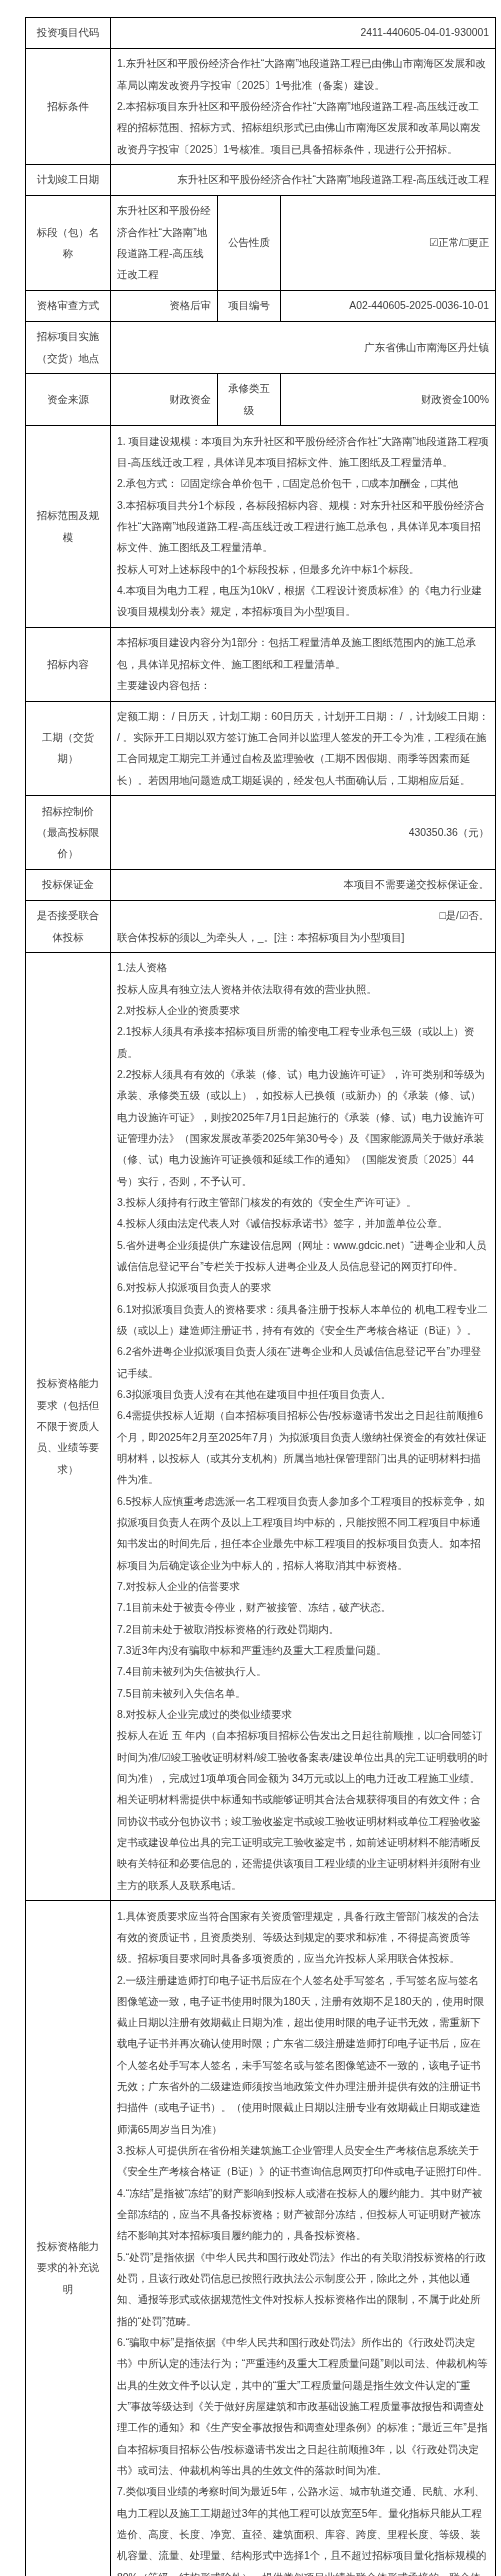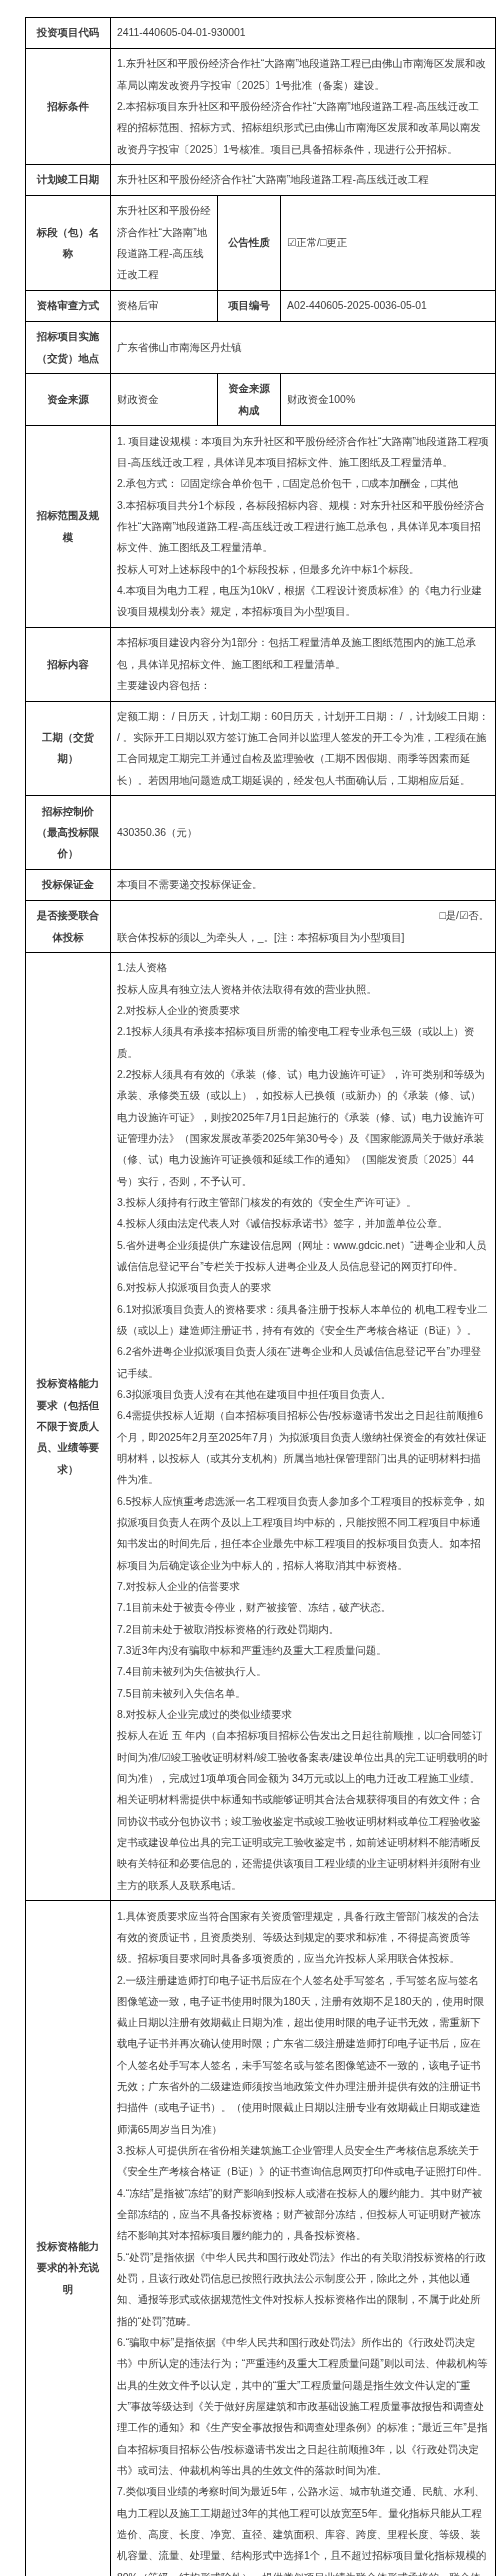--- a/index.html
+++ b/index.html
@@ -18,22 +18,22 @@
   }
   .doc-table td{
     border:0.6px solid #000;
     padding:4.3px 6px;
     font-size:10.4px;
     line-height:2.05;
     vertical-align:middle;
     word-break:break-all;
     overflow-wrap:break-word;
   }
-  .lbl{text-align:center;padding:4.3px 3px;font-weight:bold;}
-  .ctr{text-align:left;}
+  .lbl{text-align:center;padding:4.3px 3px;}
+  .ctr{text-align:right;}
   .lft{text-align:left;}
   .pre{white-space:pre-line;}
   .subnote{display:block;}
 </style>
 </head>
 <body>
 
 <table class="doc-table">
   <colgroup>
     <col style="width:85px">
@@ -65,32 +65,32 @@
     <td class="lbl">标段（包）名称</td>
     <td class="lft">东升社区和平股份经济合作社“大路南”地段道路工程-高压线迁改工程</td>
     <td class="lbl">公告性质</td>
     <td class="ctr" colspan="2">☑正常/□更正</td>
   </tr>
 
   <tr>
     <td class="lbl">资格审查方式</td>
     <td class="ctr">资格后审</td>
     <td class="lbl">项目编号</td>
-    <td class="ctr" colspan="2">A02-440605-2025-0036-05-01</td>
+    <td class="ctr" colspan="2">A02-440605-2025-0036-10-01</td>
   </tr>
 
   <tr>
     <td class="lbl">招标项目实施（交货）地点</td>
     <td class="ctr" colspan="4">广东省佛山市南海区丹灶镇</td>
   </tr>
 
   <tr>
     <td class="lbl">资金来源</td>
     <td class="ctr">财政资金</td>
-    <td class="lbl">资金来源构成</td>
+    <td class="lbl">承修类五级</td>
     <td class="ctr" colspan="2">财政资金100%</td>
   </tr>
 
   <tr>
     <td class="lbl">招标范围及规模</td>
     <td class="lft pre" colspan="4">1. 项目建设规模：本项目为东升社区和平股份经济合作社“大路南”地段道路工程项目-高压线迁改工程，具体详见本项目招标文件、施工图纸及工程量清单。
 2.承包方式： ☑固定综合单价包干，□固定总价包干，□成本加酬金，□其他
 3.本招标项目共分1个标段，各标段招标内容、规模：对东升社区和平股份经济合作社“大路南”地段道路工程-高压线迁改工程进行施工总承包，具体详见本项目招标文件、施工图纸及工程量清单。
 投标人可对上述标段中的1个标段投标，但最多允许中标1个标段。
 4.本项目为电力工程，电压为10kV，根据《工程设计资质标准》的《电力行业建设项目规模划分表》规定，本招标项目为小型项目。</td>

